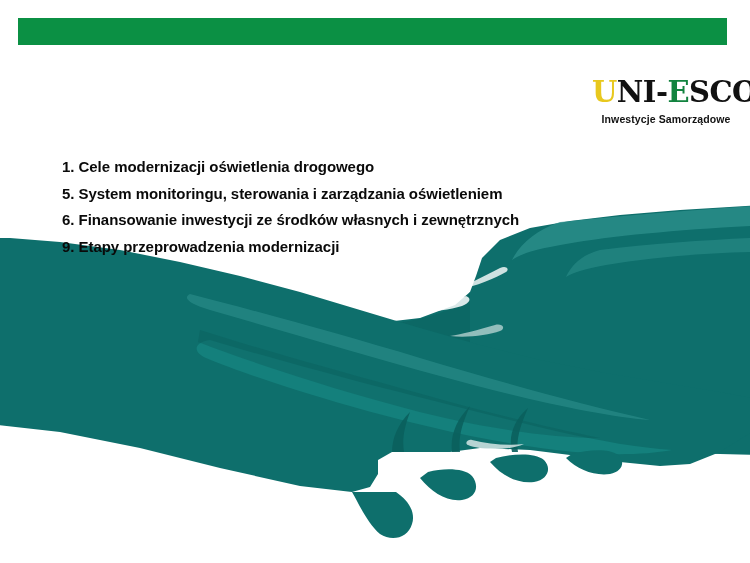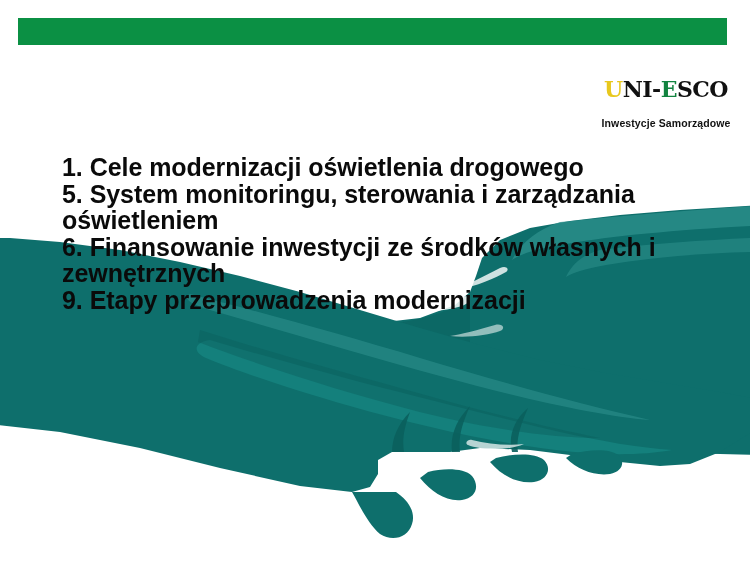--- a/index.html
+++ b/index.html
@@ -41,32 +41,32 @@
     position: absolute;
     left: 592px;
     top: 78px;
     width: 148px;
     text-align: center;
     user-select: none;
   }
   #logo-word {
     font-family: "DejaVu Serif", serif;
     font-weight: bold;
-    font-size: 22px;
+    font-size: 29px;
     letter-spacing: -0.5px;
     line-height: 1;
     white-space: nowrap;
   }
   #logo-word .l-u { color: #e8c81e; }
   #logo-word .l-ni { color: #111111; }
   #logo-word .l-dash { color: #111111; }
   #logo-word .l-e { color: #12833f; }
   #logo-word .l-sco { color: #111111; }
   #logo-tag {
-    margin-top: 17px;
+    margin-top: 6px;
     font-family: "Liberation Sans", sans-serif;
     font-weight: bold;
     font-size: 10.5px;
     color: #111111;
     letter-spacing: 0.1px;
     white-space: nowrap;
   }
 
   
   #agenda {
@@ -74,21 +74,21 @@
     left: 62px;
     top: 154px;
     width: 660px;
     margin: 0;
     padding: 0;
     list-style: none;
   }
   #agenda li {
     font-family: "Liberation Sans", sans-serif;
     font-weight: bold;
-    font-size: 25px;
+    font-size: 15px;
     line-height: 26.6px;
     color: #0a0a0a;
     letter-spacing: -0.05px;
     white-space: normal;
   }
 </style>
 </head>
 <body>
 
 <div id="slide">

